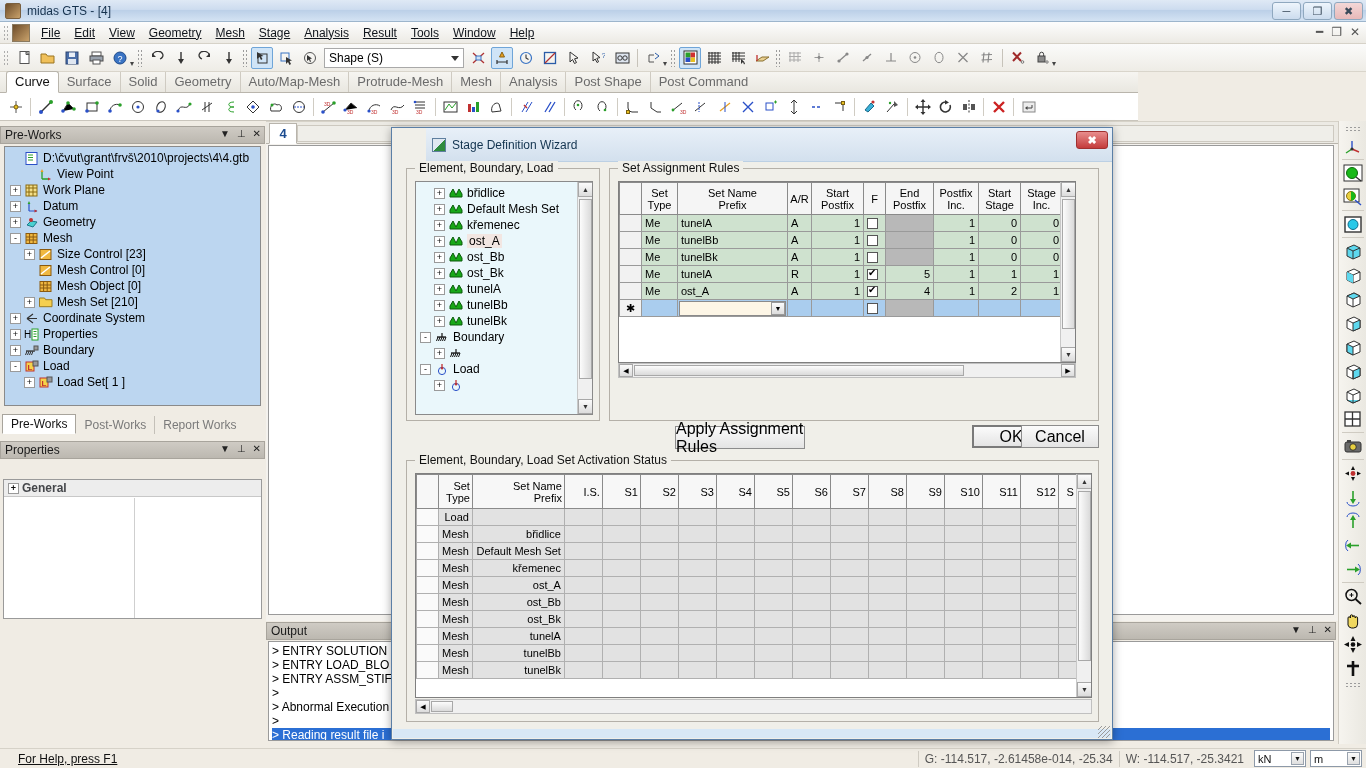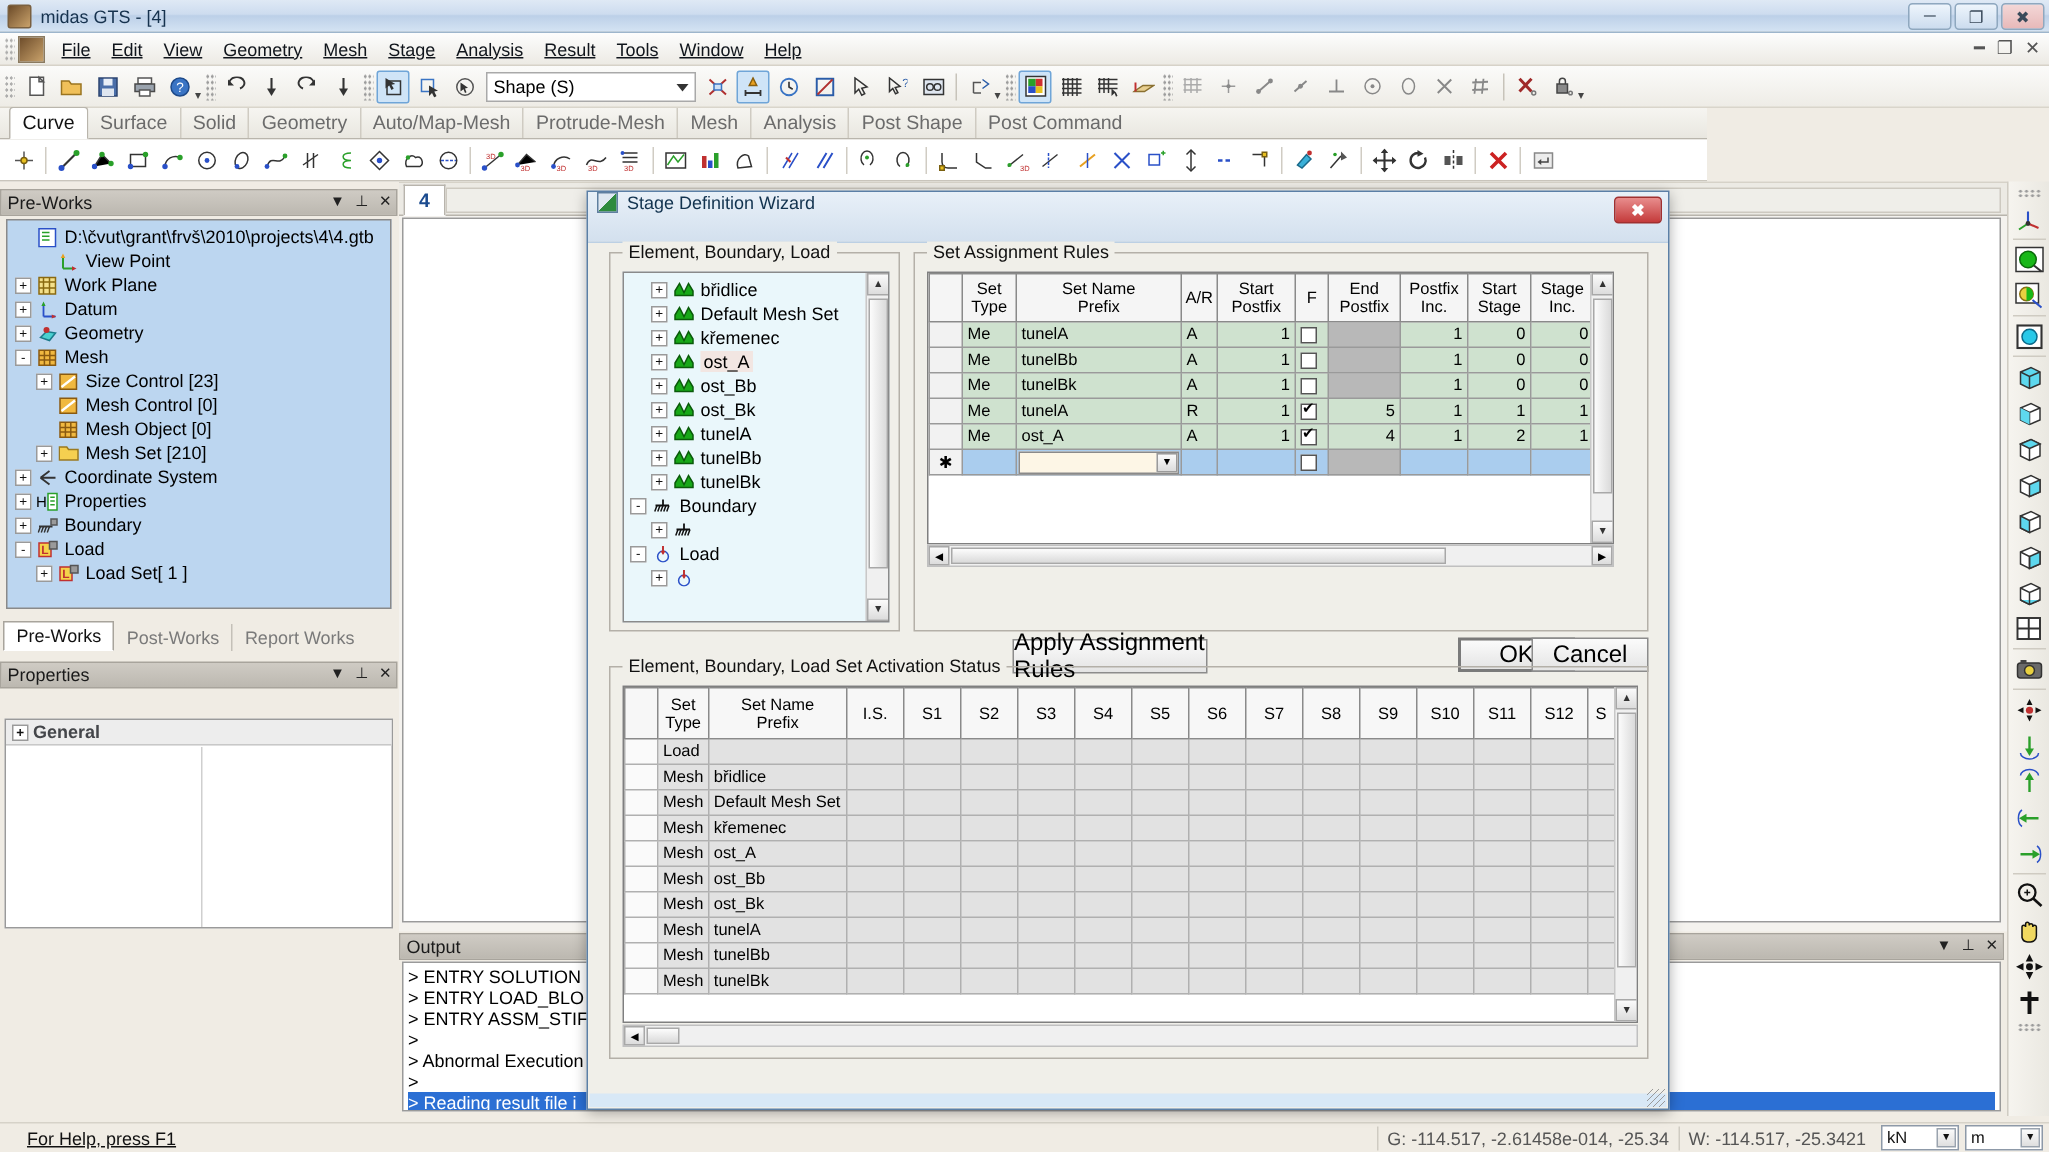--- a/index.html
+++ b/index.html
@@ -192,22 +192,23 @@
     background: #f0ece4; }
 
   
   .dialog {
     position: absolute; left: 391px; top: 127px; width: 722px; height: 613px;
     background: #f0efe9; border: 1px solid #5b7fa6;
     box-shadow: 0 2px 9px rgba(0,0,0,.35);
   }
   .dlg-title {
     height: 34px; background: linear-gradient(to bottom,#e8f0f8,#d3e0ee);
-    display: flex; padding-left: 6px; position: relative;
+    display: flex; align-items: center; padding-left: 6px; position: relative;
     border-bottom: 1px solid #bcd0e4;
+    margin-left: 34px;
   }
   .dlg-icon { width: 14px; height: 14px; border: 1px solid #5f7f9f; margin-right: 6px;
     background: linear-gradient(135deg,#dfe8f1 50%, #2e8b3e 50%); }
   .dlg-title-text { font-size: 12px; color: #12334f; }
   .dlg-close { position: absolute; right: 4px; top: 3px; width: 32px; height: 18px;
     background: linear-gradient(to bottom,#e88d8d,#c43b3b); border: 1px solid #a03030;
     border-radius: 3px; color: #fff; font-size: 11px; font-weight: bold;
     display: flex; align-items: center; justify-content: center; }
   .grp { position: absolute; border: 1px solid #b4b0a8; }
   .grp-lbl { position: absolute; top: -8px; left: 8px; background: #f0efe9;
@@ -1499,21 +1500,21 @@
     <div class="dlgbtn" style="left:283px; top:298px; width:130px;">
       <span>Apply Assignment Rules</span>
     </div>
     <div class="dlgbtn default" style="left:545px; top:297px; width:78px;margin-left:35px;">
       <span>OK</span>
     </div>
     <div class="dlgbtn" style="left:629px; top:297px; width:78px;">
       <span>Cancel</span>
     </div>
 
-    <div class="grp" style="left:14px; top:316px; width:693px; height:262px;">
+    <div class="grp" style="left:14px; top:332px; width:693px; height:262px;text-align:right;">
       <div class="grp-lbl">Element, Boundary, Load Set Activation Status</div>
       <div class="gridwrap" style="left:8px; top:12px; width:677px; height:225px;">
         <table class="grid2">
           <thead>
             <tr>
               <th style="width:22px"></th>
               <th style="width:33px"><span>Set</span><br><span>Type</span></th>
               <th style="width:92px"><span>Set Name</span><br><span>Prefix</span></th>
               <th style="width:38px"><span>I.S.</span></th>
               <th style="width:38px"><span>S1</span></th>

